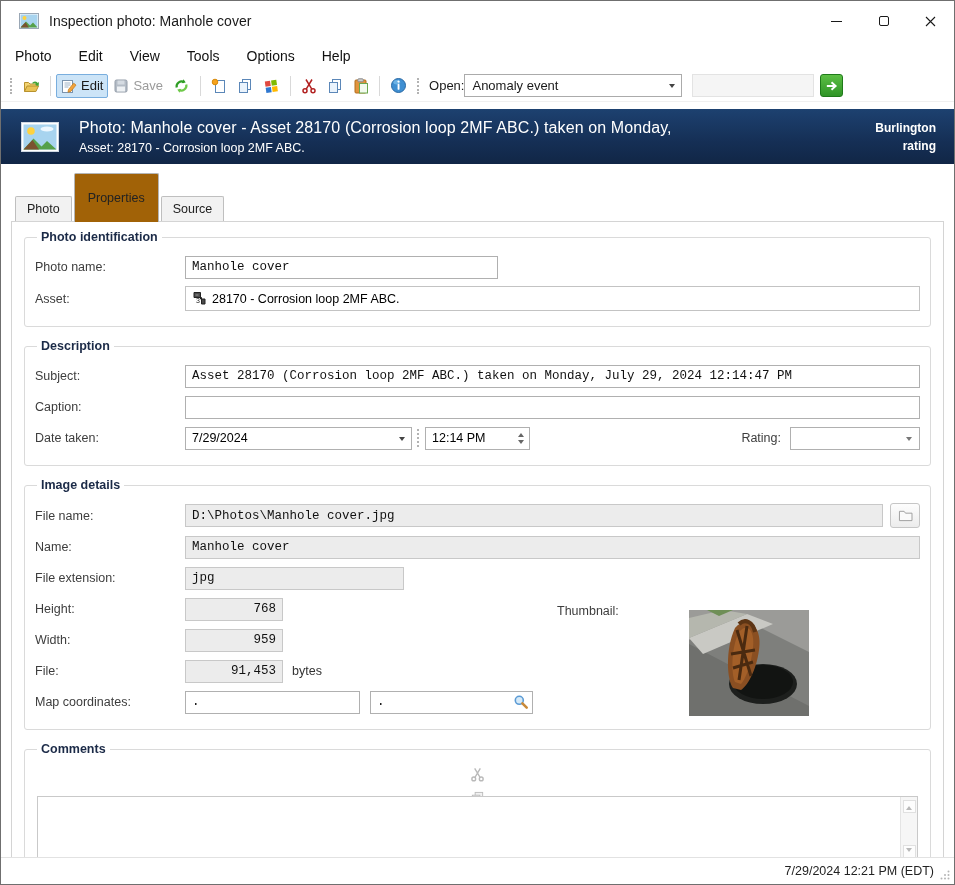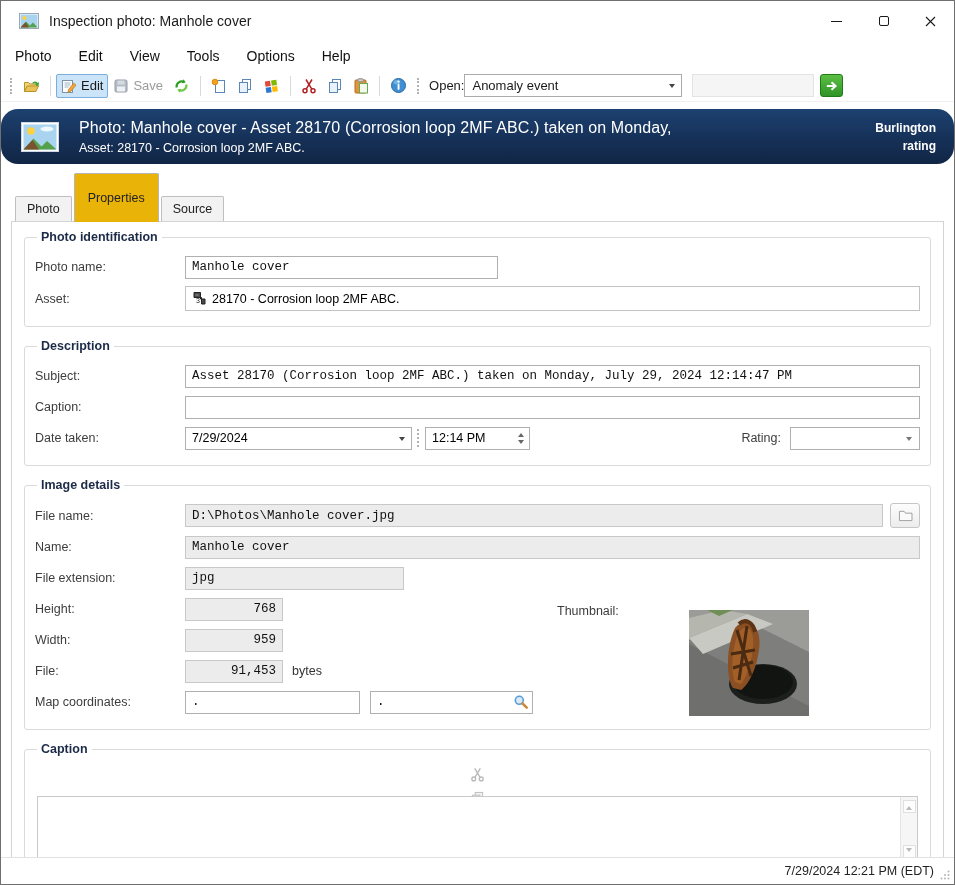--- a/index.html
+++ b/index.html
@@ -27,29 +27,29 @@
   .tb-btn.active { background:#cce4f7; border-color:#79aede; }
   .tb-btn.disabled { color:#9b9b9b; }
   .tb-label { margin:0 0 0 4px; }
   .combo { position:relative; display:flex; align-items:center; background:#fff; border:1px solid #ababab; height:23px; font-size:13px; padding:0 18px 0 7px; }
   .combo .caret { position:absolute; right:6px; top:9px; }
   .caret { width:0; height:0; border:3.5px solid transparent; border-top:4px solid #444; display:inline-block; }
   .open-combo { width:218px; }
   .quick-input { width:122px; height:23px; background:#f5f5f5; border:1px solid #e3e3e3; margin-left:10px; padding:0 6px; font-size:13px; font-family:inherit; }
   .go-btn { width:23px; height:23px; margin-left:6px; background:linear-gradient(#5cbf44,#2f9427); border:1px solid #1f7a1a; border-radius:3px; display:flex; align-items:center; justify-content:center; }
   
-  .banner { height:55px; margin-top:7px; background:linear-gradient(180deg,#1d4170 0%, #152f55 60%, #112646 100%); display:flex; align-items:center; padding:0 18px 0 20px; color:#fff;border-radius:17px; }
+  .banner { height:55px; margin-top:7px; background:linear-gradient(180deg,#1d4170 0%, #152f55 60%, #112646 100%); display:flex; align-items:center; padding:0 18px 0 20px; color:#fff; }
   .banner-text { margin-left:20px; }
   .banner-title { font-size:16px; letter-spacing:.1px; }
   .banner-sub { font-size:12.5px; margin-top:4px; }
   .banner-right { margin-left:auto; text-align:right; font-size:12px; font-weight:bold; line-height:1.5; }
   
   .tabs { display:flex; align-items:flex-end; padding:8px 0 0 14px; position:relative; z-index:2; }
   .tab { font-size:12.5px; color:#222; background:#f2f2f2; border:1px solid #bfbfbf; border-bottom:none; padding:5px 11px; margin-right:2px; border-radius:2px 2px 0 0; }
-  .tab.active { background:#eab308; padding:17px 13px; position:relative; top:1px; border-color:#b5b5b5; }
+  .tab.active { background:#a16207; padding:17px 13px; position:relative; top:1px; border-color:#b5b5b5; }
   .content { position:relative; margin:0 10px; border:1px solid #d4d4d4; background:#fff; height:658px; padding-top:4px; }
   
   fieldset { border:1px solid #dadada; border-radius:3px; margin:4px 12px 12px; padding:4px 10px 8px; position:relative; }
   legend { font-size:12.5px; font-weight:bold; color:#1b2a47; padding:0 4px; margin-left:2px; }
   .frow { display:flex; align-items:center; margin:7px 0; min-height:24px; }
   .lbl { width:150px; flex:none; font-size:12.5px; color:#3d3d3d; }
   .tbox { height:23px; border:1px solid #b0b0b0; background:#fff; font-size:12.5px; font-family:Liberation Mono, monospace; padding:0 6px; color:#111; }
   .tbox.ro { background:#ececec; border-color:#c8c8c8; }
   .tbox.num { text-align:right; width:98px; }
   .grow { flex:1; }
@@ -369,21 +369,21 @@
           <ellipse cx="74" cy="72" rx="30" ry="17" fill="#121412"></ellipse>
           <path d="M44 78 C38 70 36 40 46 18 C58 4 74 16 70 40 C67 62 58 76 52 80 Z" fill="#8a4f22"></path>
           <path d="M46 72 C42 64 42 38 50 22 C58 12 66 20 64 38 C62 56 56 70 52 74 Z" fill="#a35f28"></path>
           <path d="M48 20 L62 66 M58 16 L50 70 M42 44 L66 40 M44 58 L64 52" stroke="#4a2a10" stroke-width="3" fill="none"></path>
           <path d="M50 14 C56 8 64 12 66 22" stroke="#5c3414" stroke-width="4" fill="none"></path>
         </svg>
       </div>
     </fieldset>
 
     <fieldset>
-      <legend>Caption</legend>
+      <legend>Comments</legend>
       <div class="cmt-toolbar">
         <span class="grip"></span>
         <div class="ci">
           <svg width="15" height="15" viewBox="0 0 16 16">
             <circle cx="4" cy="12.7" r="2" fill="none" stroke="#b9b9b9" stroke-width="1.5"></circle>
             <circle cx="12" cy="12.7" r="2" fill="none" stroke="#b9b9b9" stroke-width="1.5"></circle>
             <path d="M5.2 11.2L11 1.5M10.8 11.2L5 1.5" stroke="#b9b9b9" stroke-width="1.5"></path>
           </svg>
         </div>
         <div class="ci">

